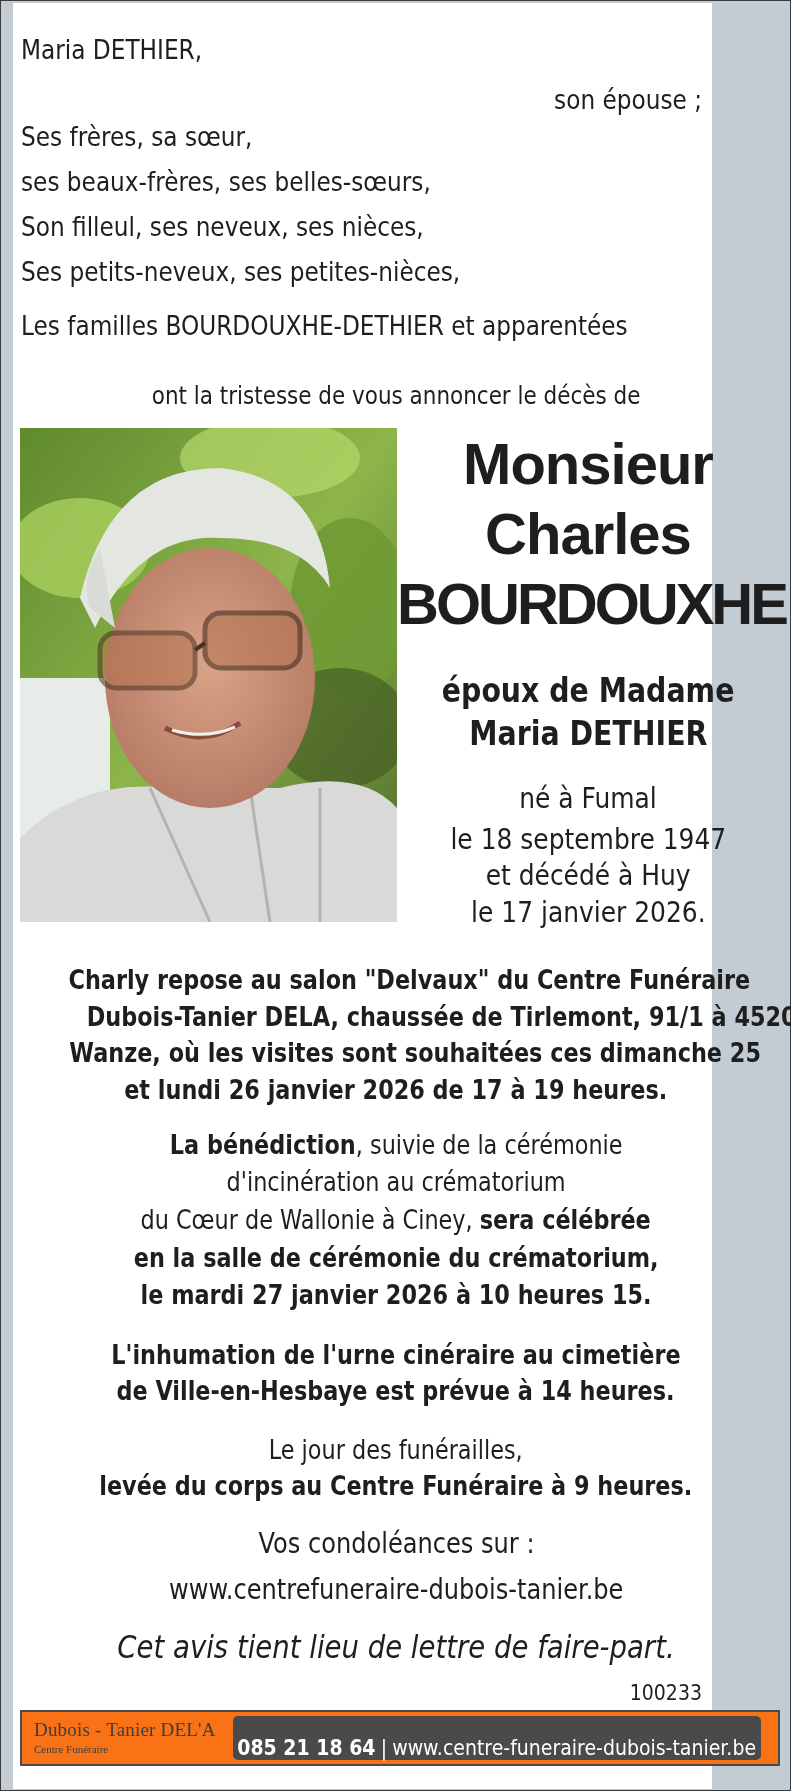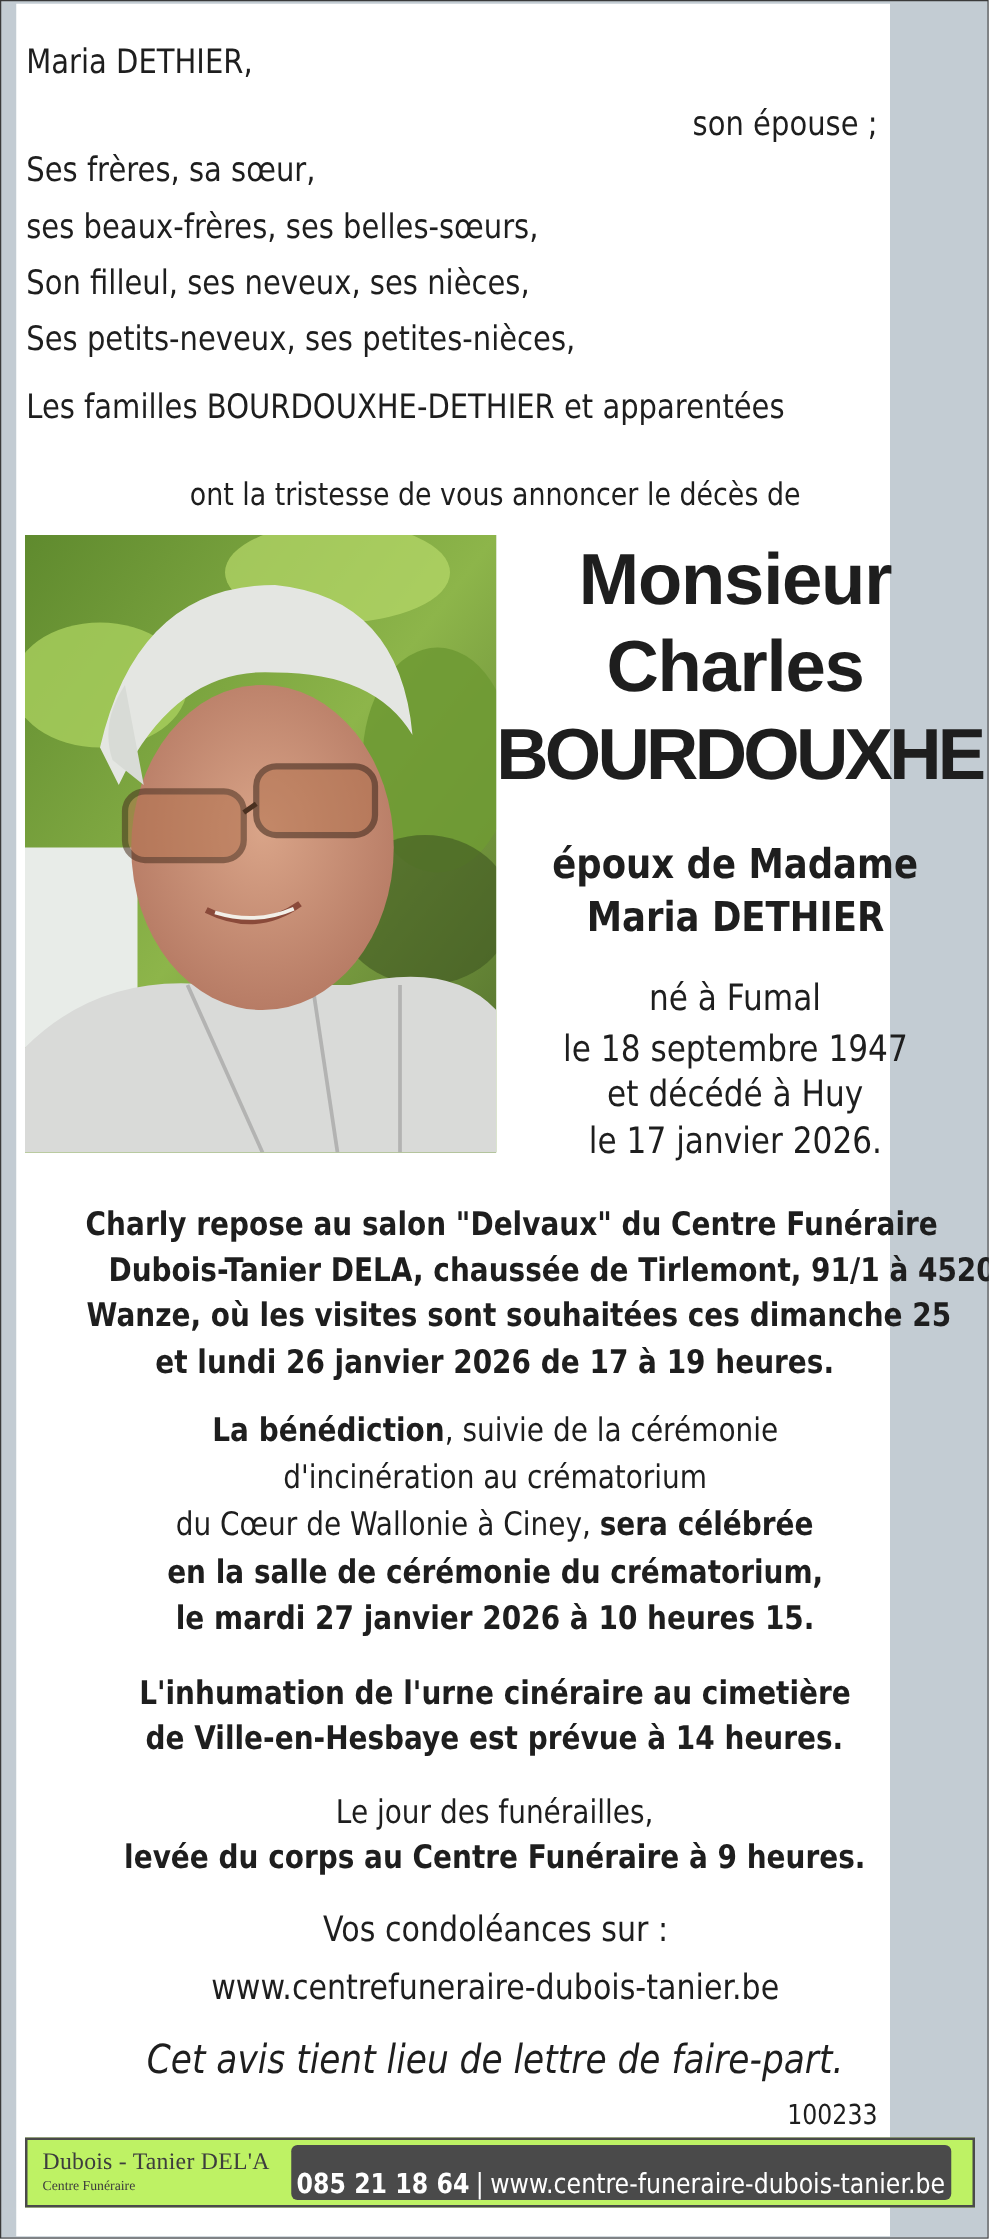--- a/index.html
+++ b/index.html
@@ -15,21 +15,21 @@
   .rcol { position:absolute; left:384px; width:382px; text-align:center; }
   .big { font-family:Liberation Sans, sans-serif; font-weight:bold; font-size:58px; letter-spacing:-1px; }
   .mid { font-weight:bold; font-size:33px; }
   .dates { font-size:29px; }
   .para { font-size:26px; }
   .b { font-weight:bold; }
   .i { font-style:italic; }
   .photo { position:absolute; left:7px; top:425px; width:377px; height:494px; overflow:hidden; background:#7a9a4a; }
   .ref { position:absolute; right:10px; top:1679px; font-size:22px; transform:scaleX(0.86); transform-origin:right center; }
   .footer { position:absolute; left:7px; top:1707px; width:756px; height:52px;
-            border:2px solid #4a4a4a; background:#bef264; }
+            border:2px solid #4a4a4a; background:#f97316; }
   .logo1 { position:absolute; left:12px; top:7px; font-family:"Liberation Serif", serif; font-size:19px; color:#3d3d3d; letter-spacing:0.2px; }
   .logo2 { position:absolute; left:12px; top:31px; font-family:"Liberation Serif", serif; font-size:11px; color:#3d3d3d; }
   .pill { position:absolute; left:211px; top:4px; width:528px; height:44px; border-radius:5px; background:#4a4a4a;
           color:#ffffff; display:flex; align-items:flex-end; justify-content:center; font-size:22px; white-space:nowrap; }
   .pill .inner { display:inline-block; transform:scaleX(0.86); }
   .pill .sep { margin:0 6px; font-weight:normal; }
 </style>
 </head>
 <body>
 

